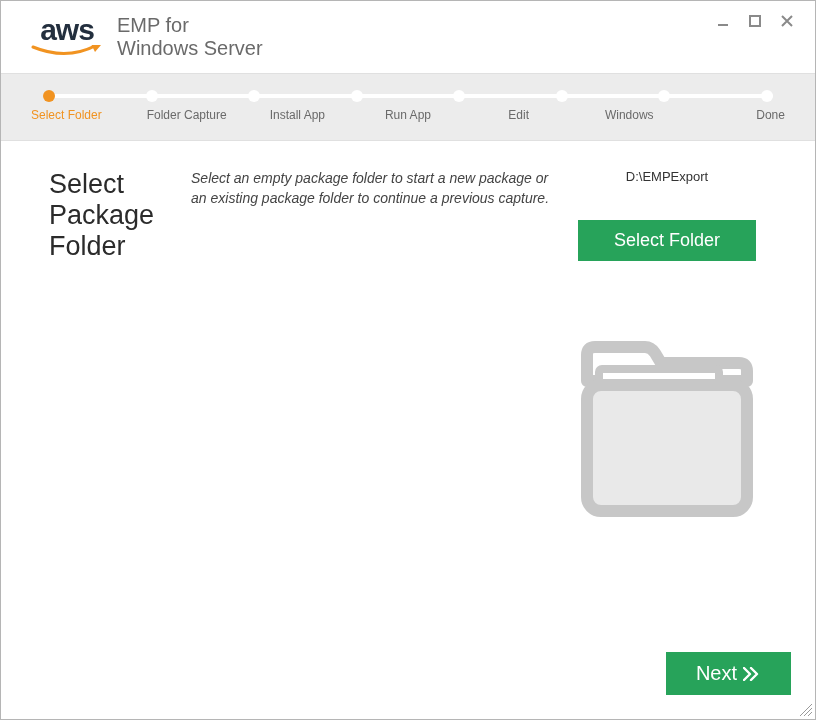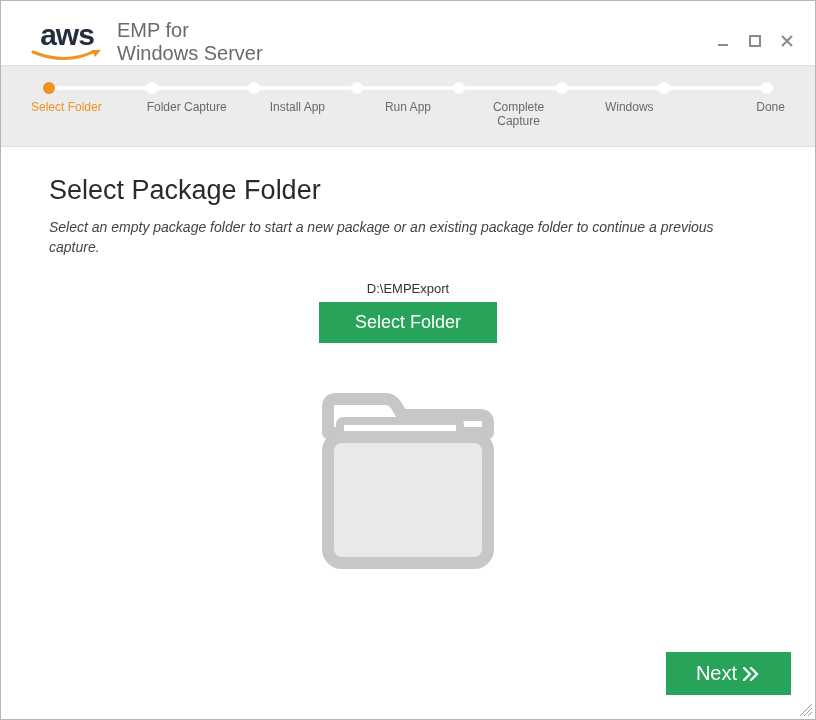--- a/index.html
+++ b/index.html
@@ -1,39 +1,39 @@
 <!DOCTYPE html>
 <html><head>
 <meta charset="utf-8">
 <style>
 * { box-sizing: border-box; margin: 0; padding: 0; }
 html, body { width: 816px; height: 720px; font-family: "Segoe UI", Arial, sans-serif; background: #fff; overflow: hidden; }
 .window { width: 816px; height: 720px; border: 1px solid #b5b5b5; position: relative; background: #fff; display: flex; flex-direction: column; }
-.titlebar { height: 64px; display: flex; align-items: flex-end; padding: 0 20px 0 30px; }
+.titlebar { height: 72px; display: flex; align-items: center; padding: 0 20px 0 30px; }
 .logo-wrap { display: flex; align-items: center; gap: 14px; }
 .aws-logo { display: flex; flex-direction: column; align-items: center; }
 .aws-text { font-size: 30px; font-weight: 700; letter-spacing: -1px; color: #232f3e; line-height: 1; }
 .app-title { color: #6a6a6a; font-size: 20px; line-height: 1.15; font-weight: 300; }
 .win-controls { margin-left: auto; display: flex; gap: 16px; align-items: flex-start; padding-top: 0; transform: translateY(-16px); }
 .win-btn { width: 16px; height: 16px; color: #8a8a8a; display: flex; align-items: center; justify-content: center; cursor: pointer; }
 .stepper { background: #ececec; padding: 16px 34px 18px 34px; border-top: 1px solid #e0e0e0; border-bottom: 1px solid #e0e0e0; }
 .step-track { position: relative; height: 12px; margin: 0 8px; }
 .step-line { position: absolute; left: 0; right: 0; top: 4px; height: 4px; background: #fff; border-radius: 2px; }
 .step-dots { position: absolute; left: 0; right: 0; top: 0; display: flex; justify-content: space-between; }
 .step-dot { width: 12px; height: 12px; border-radius: 50%; background: #fff; }
 .step-dot.active { background: #f19321; }
 .step-labels { display: flex; justify-content: space-between; margin-top: 6px; }
 .step-label { font-size: 12px; color: #6a6a6a; text-align: center; width: 90px; margin-left: -39px; margin-right: -39px; }
 .step-label.active { color: #f19321; font-weight: 500; }
 .step-label:first-child { text-align: left; margin-left: -4px; }
 .step-label:last-child { text-align: right; margin-right: -4px; }
-.content { flex: 1; padding: 28px 48px 0 48px; display: flex; flex-direction: column; }
+.content { flex: 1; padding: 28px 48px 0 48px; display: flex; flex-direction: row; }
 .page-title { font-size: 27px; font-weight: 300; color: #2b2b2b; margin-bottom: 12px; }
 .page-desc { font-size: 14px; color: #444; line-height: 1.4; margin-bottom: 24px; font-style: italic; }
-.folder-area { display: flex; flex-direction: column; align-items: center; }
+.folder-area { display: flex; flex-direction: column; align-items: center; gap: 30px; }
 .folder-path { font-size: 13px; color: #333; margin-bottom: 6px; }
 .select-btn { background: #27a35a; color: #fff; border: none; font-size: 18px; font-weight: 400; padding: 10px 36px; cursor: pointer; }
 .folder-icon-wrap { margin-top: 50px; display: flex; justify-content: center; }
 .footer { position: absolute; bottom: 24px; right: 24px; }
 .next-btn { background: #27a35a; color: #fff; border: none; font-size: 20px; font-weight: 400; padding: 10px 30px; cursor: pointer; display: flex; align-items: center; gap: 6px; }
 .resize-grip { position: absolute; right: 2px; bottom: 2px; width: 14px; height: 14px; }
 </style>
 </head>
 <body>
 
@@ -84,21 +84,21 @@
         <div class="step-dot"></div>
         <div class="step-dot"></div>
         <div class="step-dot"></div>
       </div>
     </div>
     <div class="step-labels">
       <div class="step-label active">Select Folder</div>
       <div class="step-label">Folder Capture</div>
       <div class="step-label">Install App</div>
       <div class="step-label">Run App</div>
-      <div class="step-label">Complete Capture</div>
+      <div class="step-label">Edit</div>
       <div class="step-label">Windows</div>
       <div class="step-label">Done</div>
     </div>
   </div>
 
   <div class="content">
     <h1 class="page-title">Select Package Folder</h1>
     <p class="page-desc">Select an empty package folder to start a new package or an existing package folder to continue a previous capture.</p>
     <div class="folder-area">
       <div class="folder-path">D:\EMPExport</div>

